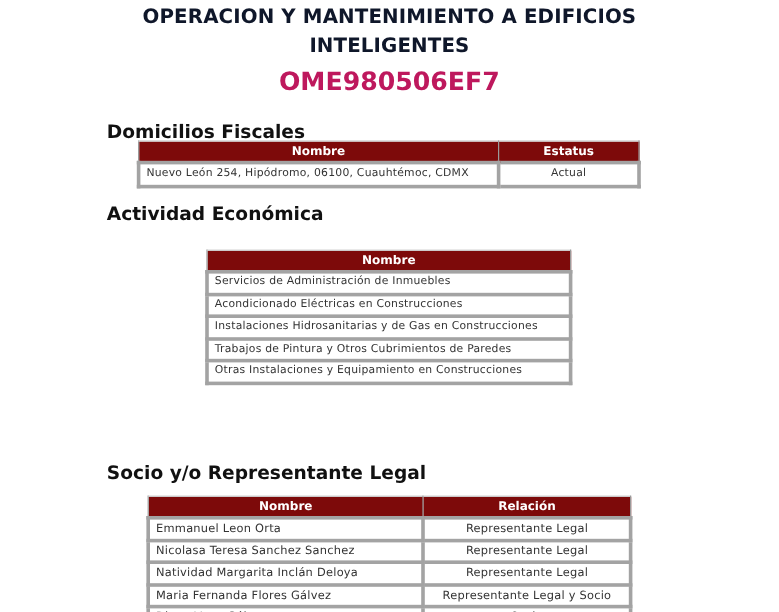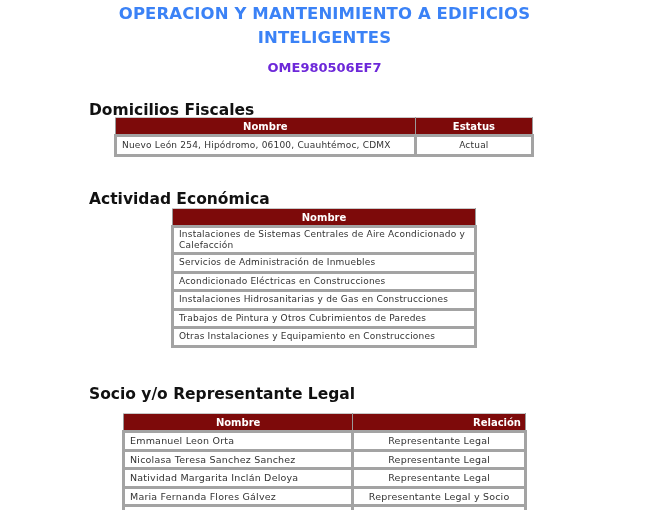--- a/index.html
+++ b/index.html
@@ -18,34 +18,34 @@
     .company-title {
       position: absolute;
       left: 0;
       top: 2px;
       width: 649px;
       text-align: center;
       font-family: "DejaVu Sans", sans-serif;
       font-weight: bold;
       font-size: 16.5px;
       line-height: 24px;
-      color: #3b82f6;
+      color: #0f172a;
       letter-spacing: 0.1px;
     }
     .company-title .line { display: block; }
     .rfc {
       position: absolute;
       left: 0;
       top: 57px;
       width: 649px;
       text-align: center;
       font-weight: bold;
-      font-size: 13px;
+      font-size: 21px;
       line-height: 22px;
-      color: #6d28d9;
+      color: #be185d;
     }
     .section-heading {
       position: absolute;
       left: 89px;
       font-weight: bold;
       font-size: 15.5px;
       line-height: 20px;
       color: #111;
     }
     table.data {
@@ -82,21 +82,21 @@
     #tbl-domicilios { left: 114px; top: 117px; width: 420px; }
     #tbl-domicilios .c1 { width: 307px; }
     #tbl-domicilios .c2 { width: 113px; }
     #tbl-domicilios td { height: 15px; }
 
     #tbl-actividad { left: 171px; top: 208px; width: 306px; }
     #tbl-actividad td { height: 13.5px; }
 
     #tbl-socios { left: 122px; top: 413px; width: 405px; font-size: 9.5px; }
     #tbl-socios .c1 { width: 234px; }
-    #tbl-socios .c2 { width: 171px; text-align: right; }
+    #tbl-socios .c2 { width: 171px; }
     #tbl-socios td { height: 13.5px; margin-left: 40px; }
   </style>
 </head>
 <body>
 
 <div class="company-title">
   <span class="line">OPERACION Y MANTENIMIENTO A EDIFICIOS</span>
   <span class="line">INTELIGENTES</span>
 </div>
 <div class="rfc">OME980506EF7</div>
@@ -110,31 +110,28 @@
     </tr>
   </thead>
   <tbody>
     <tr>
       <td>Nuevo León 254, Hipódromo, 06100, Cuauhtémoc, CDMX</td>
       <td class="center">Actual</td>
     </tr>
   </tbody>
 </table>
 
-<div class="section-heading" style="top:189px;">Actividad Económica</div>
+<div class="section-heading" style="top:168px;">Actividad Económica</div>
 <table class="data" id="tbl-actividad">
   <thead>
     <tr>
       <th>Nombre</th>
     </tr>
   </thead>
   <tbody>
-    <tr>
-        <td>Instalaciones de Sistemas Centrales de Aire Acondicionado y Calefacción</td>
-      </tr>
     <tr>
         <td>Servicios de Administración de Inmuebles</td>
       </tr>
     <tr>
         <td>Acondicionado Eléctricas en Construcciones</td>
       </tr>
     <tr>
         <td>Instalaciones Hidrosanitarias y de Gas en Construcciones</td>
       </tr>
     <tr>

